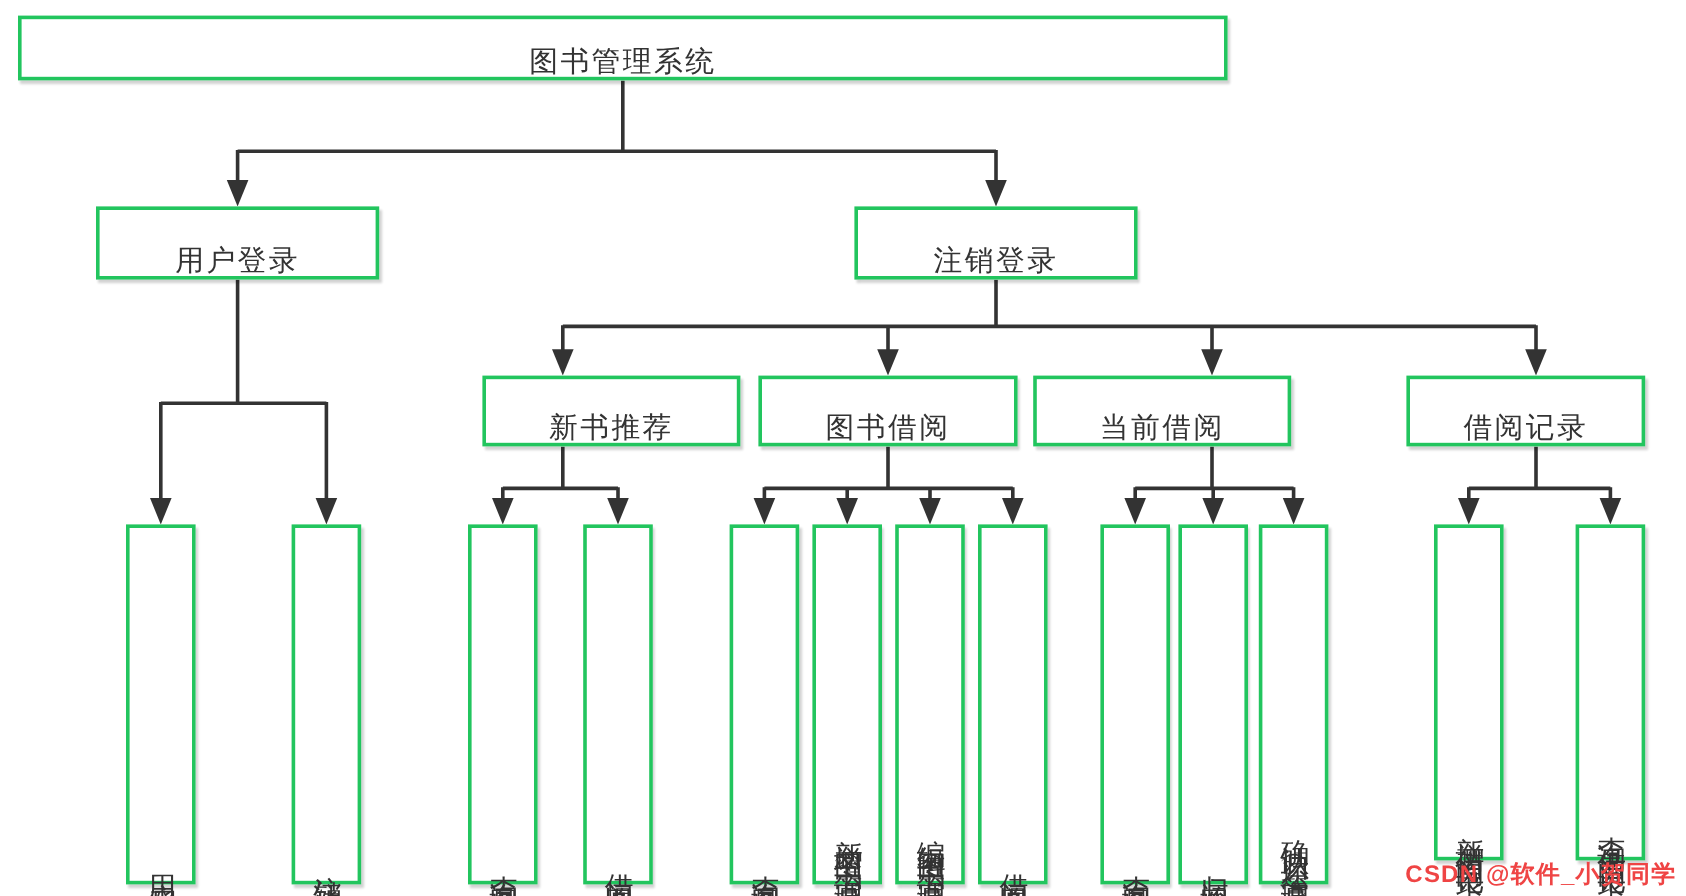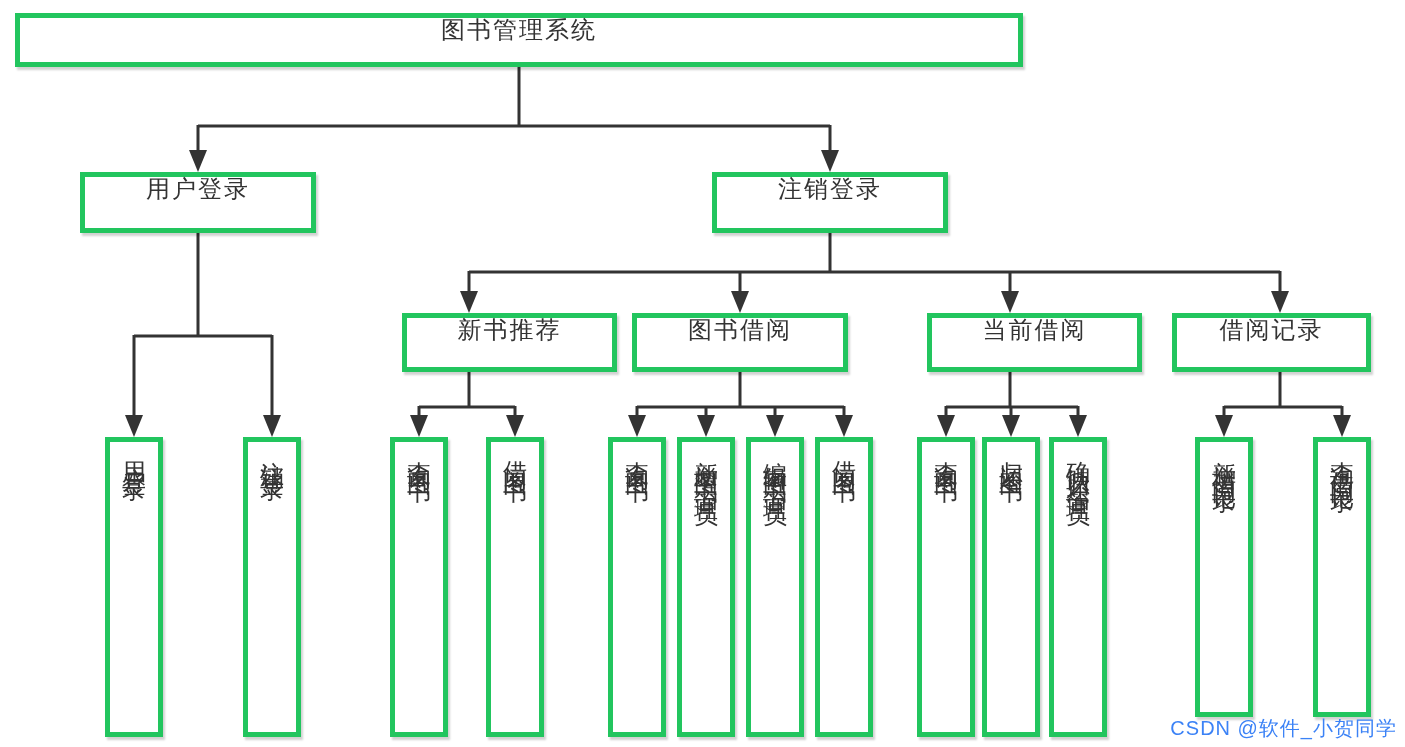--- a/index.html
+++ b/index.html
@@ -17,24 +17,24 @@
   }
   svg.connectors {
     position: absolute;
     left: 0;
     top: 0;
     z-index: 1;
   }
   .box {
     position: absolute;
     background: #ffffff;
-    border: 5px solid #22c55e;
+    border: 3px solid #22c55e;
     box-sizing: border-box;
     display: flex;
-    align-items: flex-start;
+    align-items: flex-end;
     justify-content: center;
     box-shadow: 2px 3px 2px rgba(0,0,0,0.18);
     z-index: 2;
   }
   .htext {
     font-size: 24px;
     color: #333333;
     letter-spacing: 2px;
     white-space: nowrap;
     line-height: 1;
@@ -52,24 +52,25 @@
     font-size: 24px;
     color: #333333;
     letter-spacing: 6px;
     line-height: 1;
   }
   .watermark {
     position: absolute;
     right: 8px;
     bottom: 5px;
     font-size: 20px;
-    color: #3b82f6;
+    color: #ef4444;
     letter-spacing: 1px;
     z-index: 3;
     white-space: nowrap;
+    font-weight: bold;
   }
 </style>
 </head>
 <body>
 
 <div class="canvas">
 
   <svg class="connectors" width="1405" height="747" viewBox="0 0 1405 747">
     <g stroke="#333333" stroke-width="3" fill="none">
 
@@ -120,21 +121,21 @@
   <div class="box" style="left:712px; top:172px; width:236px; height:61px;">
     <span class="htext">注销登录</span>
   </div>
 
   <div class="box" style="left:362px; top:313px; width:215px; height:59px;margin-left:40px;">
     <span class="htext">新书推荐</span>
   </div>
   <div class="box" style="left:632px; top:313px; width:216px; height:59px;">
     <span class="htext">图书借阅</span>
   </div>
-  <div class="box" style="left:927px; top:313px; width:215px; height:59px;">
+  <div class="box" style="left:861px; top:313px; width:215px; height:59px;">
     <span class="htext">当前借阅</span>
   </div>
   <div class="box" style="left:1172px; top:313px; width:199px; height:59px;font-family:Liberation Serif, serif;">
     <span class="htext">借阅记录</span>
   </div>
 
   <div class="box vbox" style="left:105px; top:437px;">
     <span class="vtext">用户登录</span>
   </div>
   <div class="box vbox" style="left:243px; top:437px;">

